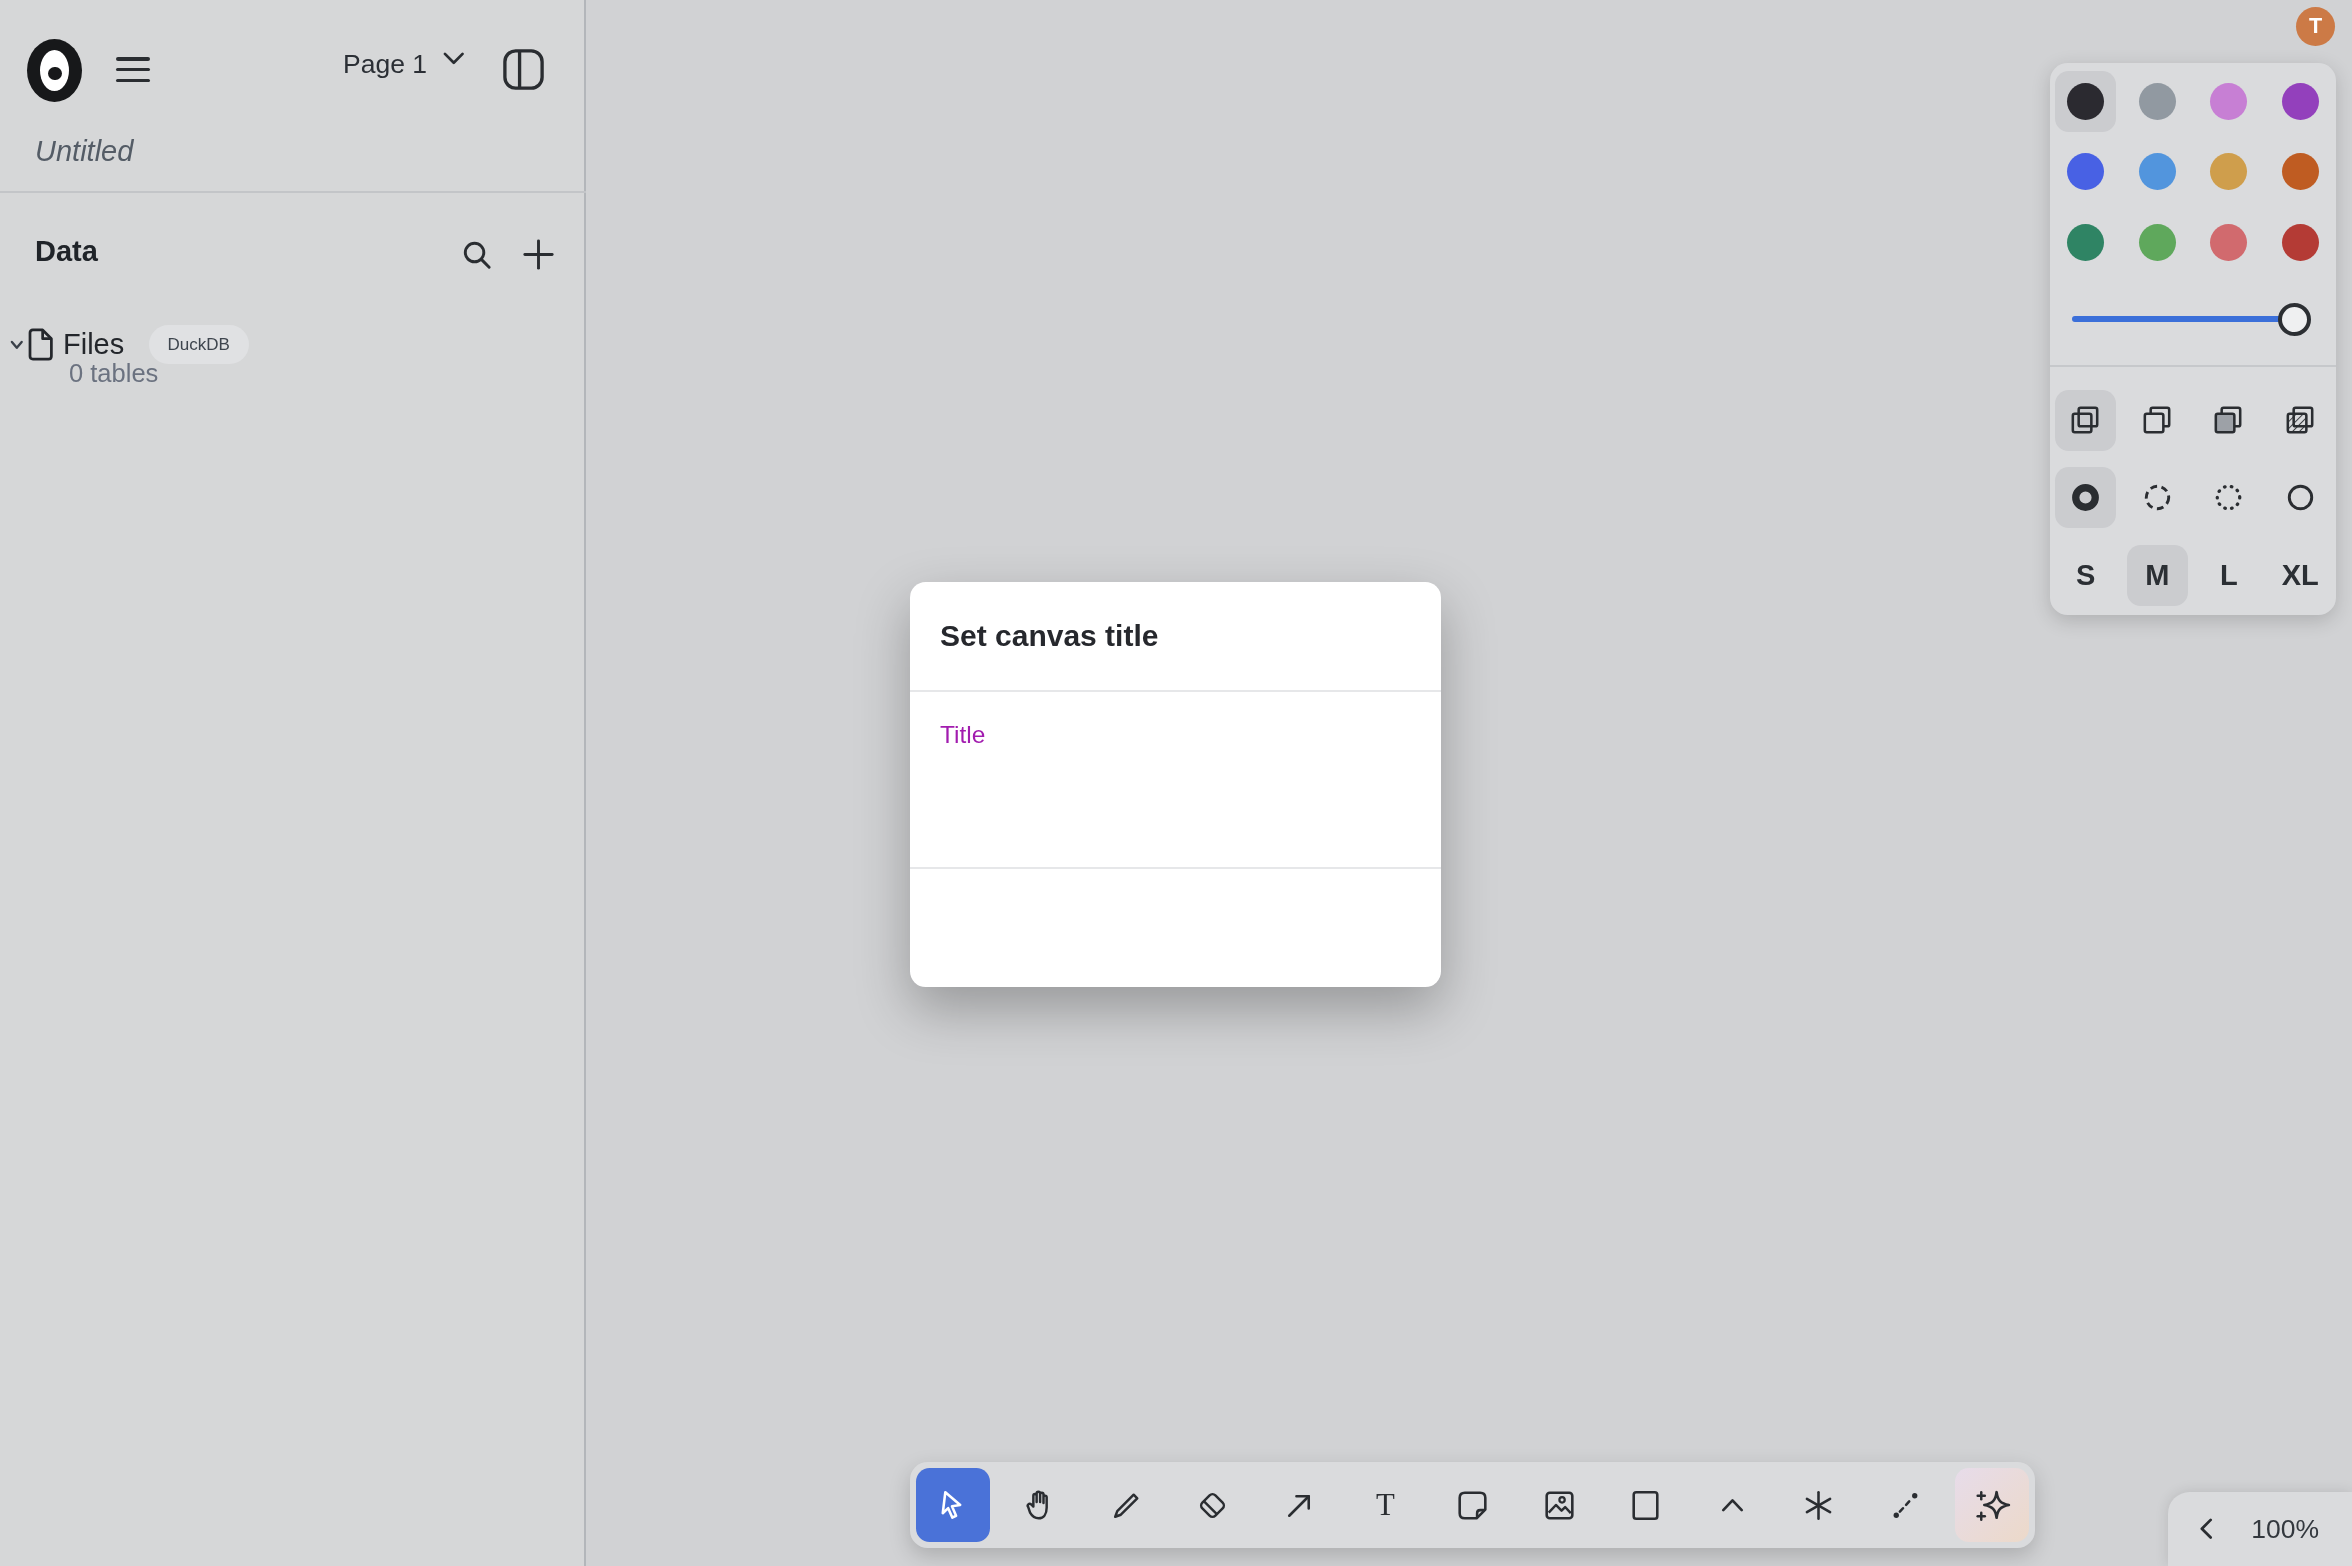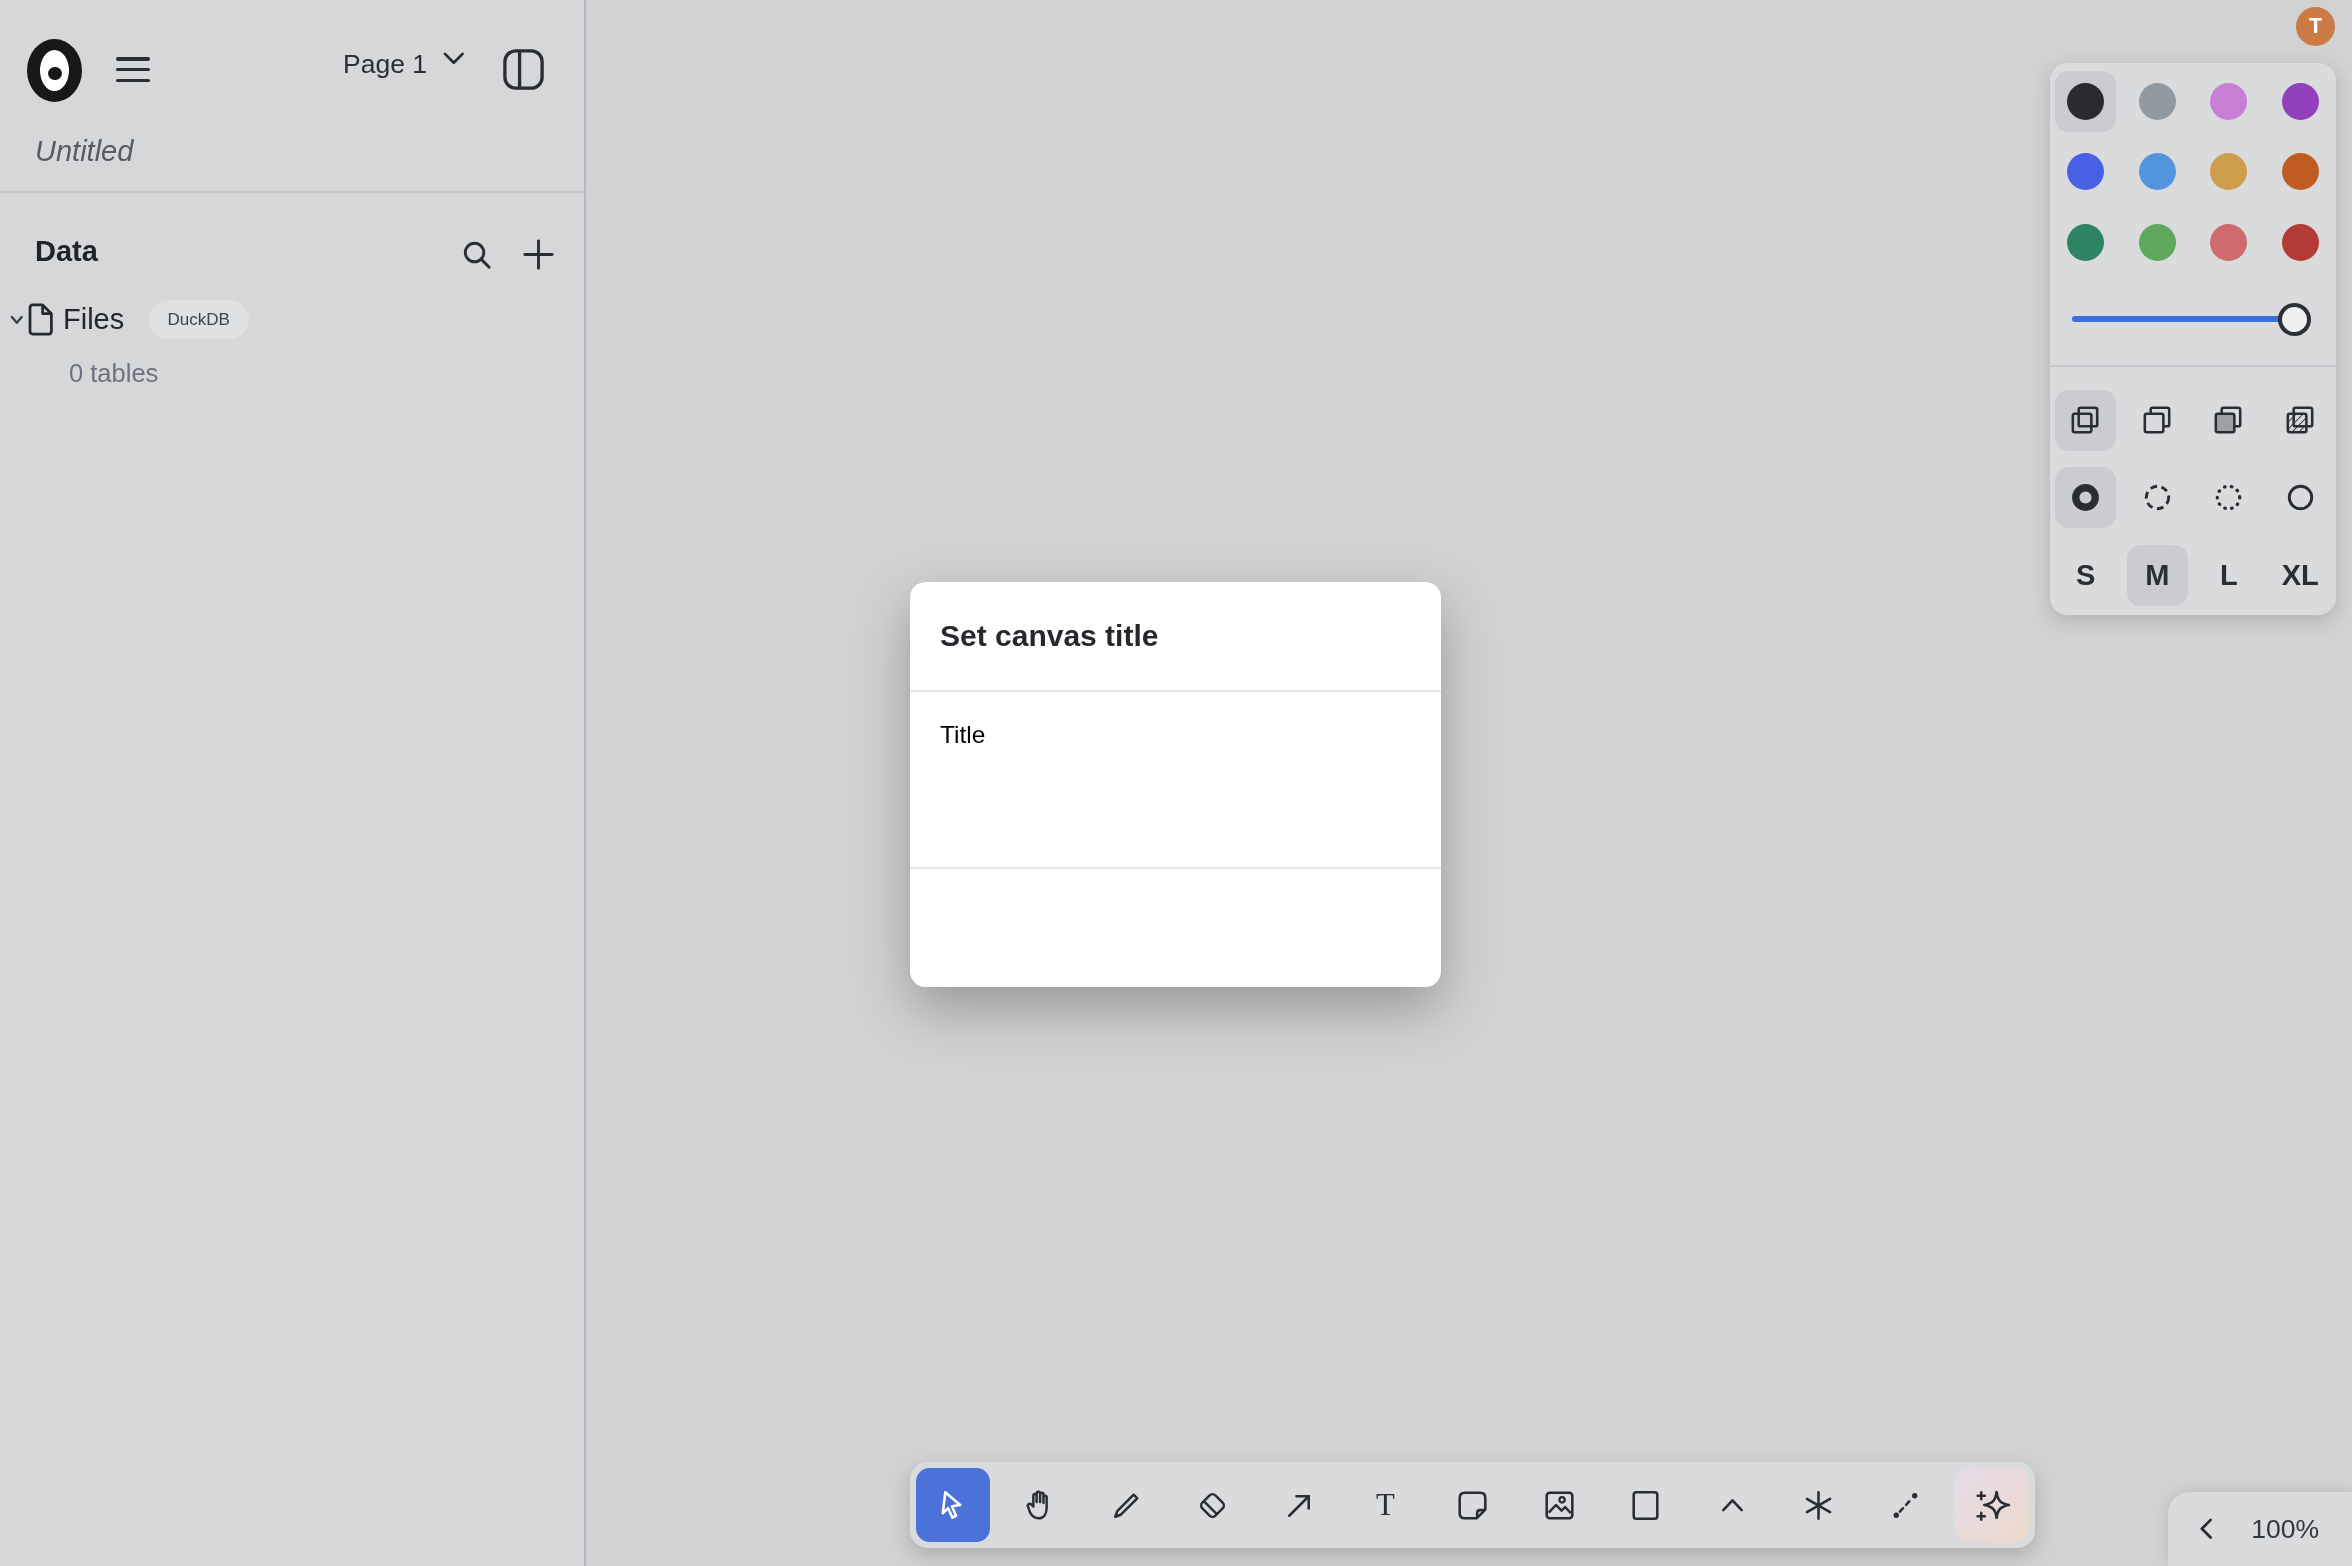--- a/index.html
+++ b/index.html
@@ -34,21 +34,21 @@
     position:absolute; left:343px; top:49px; height:41px; display:flex; gap:13.7px; cursor:pointer;
   }
   .page-selector .label { font-size:26.5px; color:#2b2f35; }
   .panel-toggle { position:absolute; left:500px; top:46px; width:47px; height:47px; cursor:pointer; }
   .doc-title { position:absolute; left:35px; top:135px; font-size:29px; font-style:italic; color:#545c66;text-align:right; }
   .sb-divider { position:absolute; left:0; top:191px; width:586px; height:0; border-top:2px solid #c3c5c8; }
   .data-heading { position:absolute; left:35px; top:235px; font-size:29px; font-weight:600; color:#202429;text-align:right; }
   .icon-btn { position:absolute; width:39px; height:39px; cursor:pointer; display:flex; align-items:center; justify-content:center; }
   .search-btn { left:457px; top:235px; }
   .add-btn { left:519px; top:235px; }
-  .files-row { position:absolute; left:0; top:297px; width:707px; height:45px; cursor:pointer; }
+  .files-row { position:absolute; left:0; top:322px; width:707px; height:45px; cursor:pointer; }
   .files-chevron { position:absolute; left:7.8px; top:15.7px; }
   .file-ic { position:absolute; left:27.4px; top:4.9px; }
   .files-label { position:absolute; left:63px; top:0; font-size:29px; line-height:45px; color:#23262b; }
   .files-badge {
     position:absolute; left:149px; top:2.9px; height:39px; line-height:39px; padding:0 18.6px;
     background:#e0e1e3; border-radius:19.6px; font-size:17px; color:#3e454e;
   }
   .files-sub { position:absolute; left:69px; top:359px; font-size:25.5px; color:#6b7280; }
 
   
@@ -80,21 +80,21 @@
 
   
   .modal {
     position:absolute; left:910px; top:582px; width:531px; height:405px;
     background:#ffffff; border-radius:15.7px; box-shadow:0 21.6px 54px rgba(0,0,0,.28);
   }
   .modal-header { position:absolute; left:0; top:0; width:531px; height:108px; }
   .modal-title { position:absolute; left:30px; top:37px; font-size:30px; font-weight:700; color:#26282d; }
   .m-divider { position:absolute; left:0; width:531px; border-top:2px solid #e6e7e9; }
   .m-div1 { top:108px; } .m-div2 { top:285px; }
-  .field-label { position:absolute; left:30px; top:139px; font-size:24.5px; color:#000000;text-align:center; }
+  .field-label { position:absolute; left:30px; top:139px; font-size:24.5px; color:#a21caf;text-align:center; }
   .fake-input {
     position:absolute; left:31px; top:185px; width:468px; height:59px;
     background:#fff; border:2.9px solid #2e6bd3; border-radius:11.8px;
     box-shadow:0 0 0 3.9px #cfdcf5;
     display:flex; align-items:center; padding-left:17.6px; font-size:29px; color:#2e3238; cursor:text;
   }
   .caret { width:2.9px; height:35px; background:#25282c; margin-left:2px; }
   .modal-footer { position:absolute; left:0; top:285px; width:531px; height:120px;
     display:flex; align-items:center; justify-content:flex-end; gap:31px; padding-right:30px; }
   .btn-cancel { font-size:28px; font-weight:600; color:#2e6fd6; background:none; border:none; cursor:pointer; font-family:inherit; }

